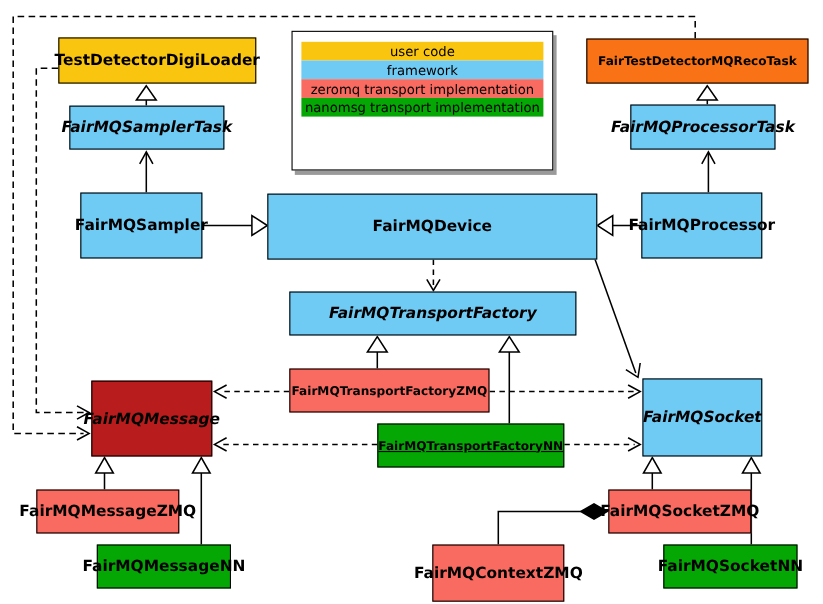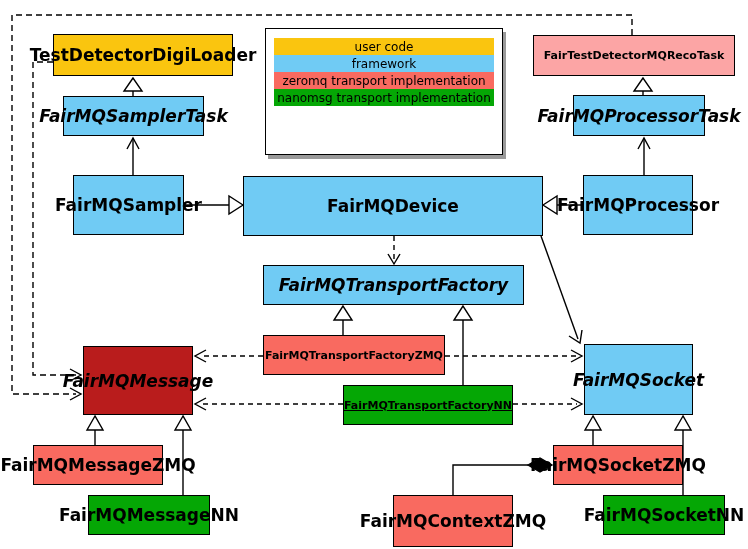--- a/index.html
+++ b/index.html
@@ -4,21 +4,21 @@
 <style>
   html,body { margin:0; padding:0; background:#fff; }
   .canvas {
     position:relative; width:748px; height:549px; background:#ffffff;
     font-family:"DejaVu Sans","Liberation Sans",sans-serif; overflow:hidden;
   }
   svg.connectors { position:absolute; left:0; top:0; z-index:1; }
   .node {
     position:absolute; z-index:2; box-sizing:border-box;
     border:1.5px solid #000; display:flex; align-items:center; justify-content:center;
-    font-weight:bold; font-size:17px; color:#000; text-align:center; white-space:nowrap;
+    font-weight:bold; font-size:14px; color:#000; text-align:center; white-space:nowrap;
   }
   .node.abstract { font-style:italic; }
   .legend-box {
     position:absolute; z-index:2; box-sizing:border-box; background:#fff;
     border:1.5px solid #000; box-shadow:3px 4px 0 #9a9a9a;
     display:flex; flex-direction:column; align-items:center; padding-top:9px; 
   }
   .legend-item {
     width:220px; height:17px; display:flex; align-items:center; justify-content:center;
     font-size:12px; color:#000;
@@ -130,21 +130,21 @@
 
   <div class="legend-box" style="left:265px; top:28px; width:238px; height:127px;">
     <div class="legend-item" style="background-color: rgb(250, 197, 15);">user code</div>
     <div class="legend-item" style="background-color: rgb(112, 203, 244);">framework</div>
     <div class="legend-item" style="background-color: rgb(249, 106, 96);">zeromq transport implementation</div>
     <div class="legend-item" style="background-color: rgb(5, 167, 5);">nanomsg transport implementation</div>
   </div>
 
   <div class="node" style="left: 53px; top: 34px; width: 180px; height: 42px; background-color: rgb(250, 197, 15);">TestDetectorDigiLoader</div>
 
-  <div class="node" style="left: 533px; top: 35px; width: 202px; height: 41px; font-size: 11px; background-color: #fca5a5;">FairTestDetectorMQRecoTask</div>
+  <div class="node" style="left: 533px; top: 35px; width: 202px; height: 41px; font-size: 11px; background-color: #f97316;">FairTestDetectorMQRecoTask</div>
 
   <div class="node abstract" style="left: 63px; top: 96px; width: 141px; height: 40px; background-color: rgb(112, 203, 244);">FairMQSamplerTask</div>
 
   <div class="node abstract" style="left: 573px; top: 95px; width: 132px; height: 41px; background-color: rgb(112, 203, 244);">FairMQProcessorTask</div>
 
   <div class="node" style="left: 73px; top: 175px; width: 111px; height: 60px; background-color: rgb(112, 203, 244);">FairMQSampler</div>
 
   <div class="node" style="left: 243px; top: 176px; width: 300px; height: 60px; background-color: rgb(112, 203, 244);">FairMQDevice</div>
 
   <div class="node" style="left: 583px; top: 175px; width: 110px; height: 60px; background-color: rgb(112, 203, 244);">FairMQProcessor</div>

